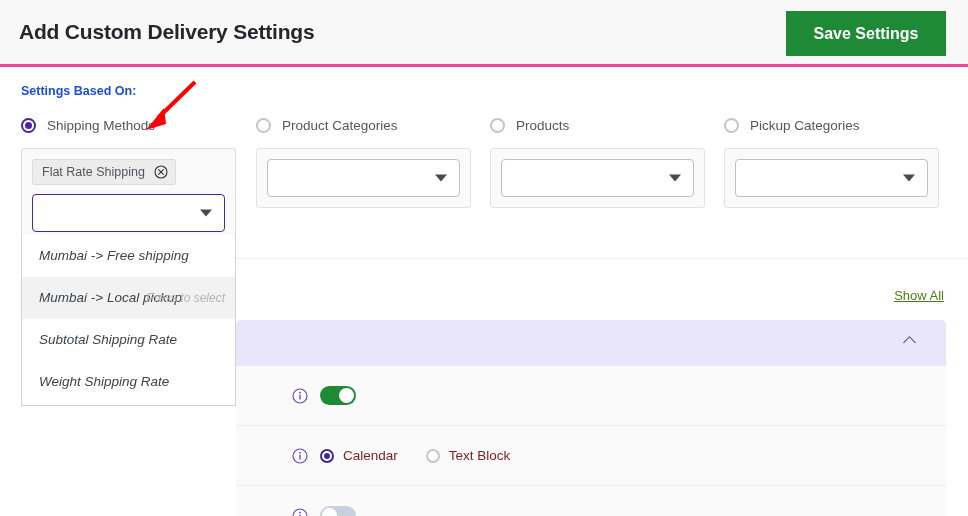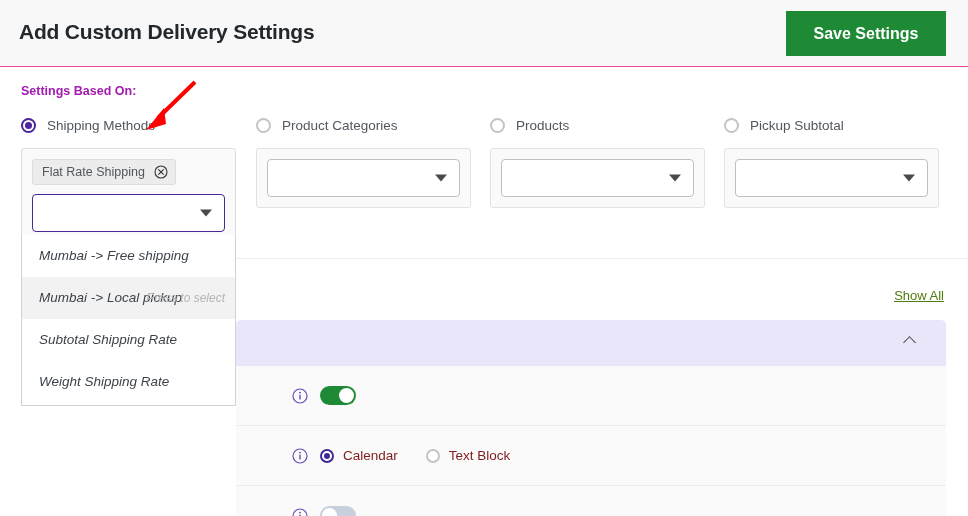--- a/index.html
+++ b/index.html
@@ -18,21 +18,21 @@
     position: relative;
   }
 
   
   .page-header {
     position: absolute;
     left: 0; top: 0;
     width: 968px;
     height: 67px;
     background: #f8f8f8;
-    border-bottom: 1px solid #ec4899;
+    border-bottom: 3px solid #ec4899;
   }
   .page-title {
     position: absolute;
     left: 19px; top: 20px;
     font-size: 21px;
     font-weight: bold;
     color: #23282d;
     letter-spacing: -0.2px;
   }
   .save-btn {
@@ -48,21 +48,21 @@
     font-weight: bold;
     cursor: pointer;
   }
 
   
   .based-on-label {
     position: absolute;
     left: 21px; top: 84px;
     font-size: 12.5px;
     font-weight: bold;
-    color: #a21caf;
+    color: #1d4ed8;
   }
 
   .col {
     position: absolute;
     top: 112px;
   }
   .col-0 { left: 21px;  width: 215px; }
   .col-1 { left: 256px; width: 215px; }
   .col-2 { left: 490px; width: 215px; }
   .col-3 { left: 724px; width: 215px; }
@@ -342,21 +342,21 @@
   <div class="select-box">
     <div class="select-ctl">
       <span class="caret"></span>
     </div>
   </div>
 </div>
 
 <div class="col col-3">
   <div class="radio-row">
     <span class="radio"></span>
-    <span class="radio-label">Pickup Subtotal</span>
+    <span class="radio-label">Pickup Categories</span>
   </div>
   <div class="select-box">
     <div class="select-ctl">
       <span class="caret"></span>
     </div>
   </div>
 </div>
 
 <div class="divider-h"></div>
 <a class="show-all">Show All</a>

